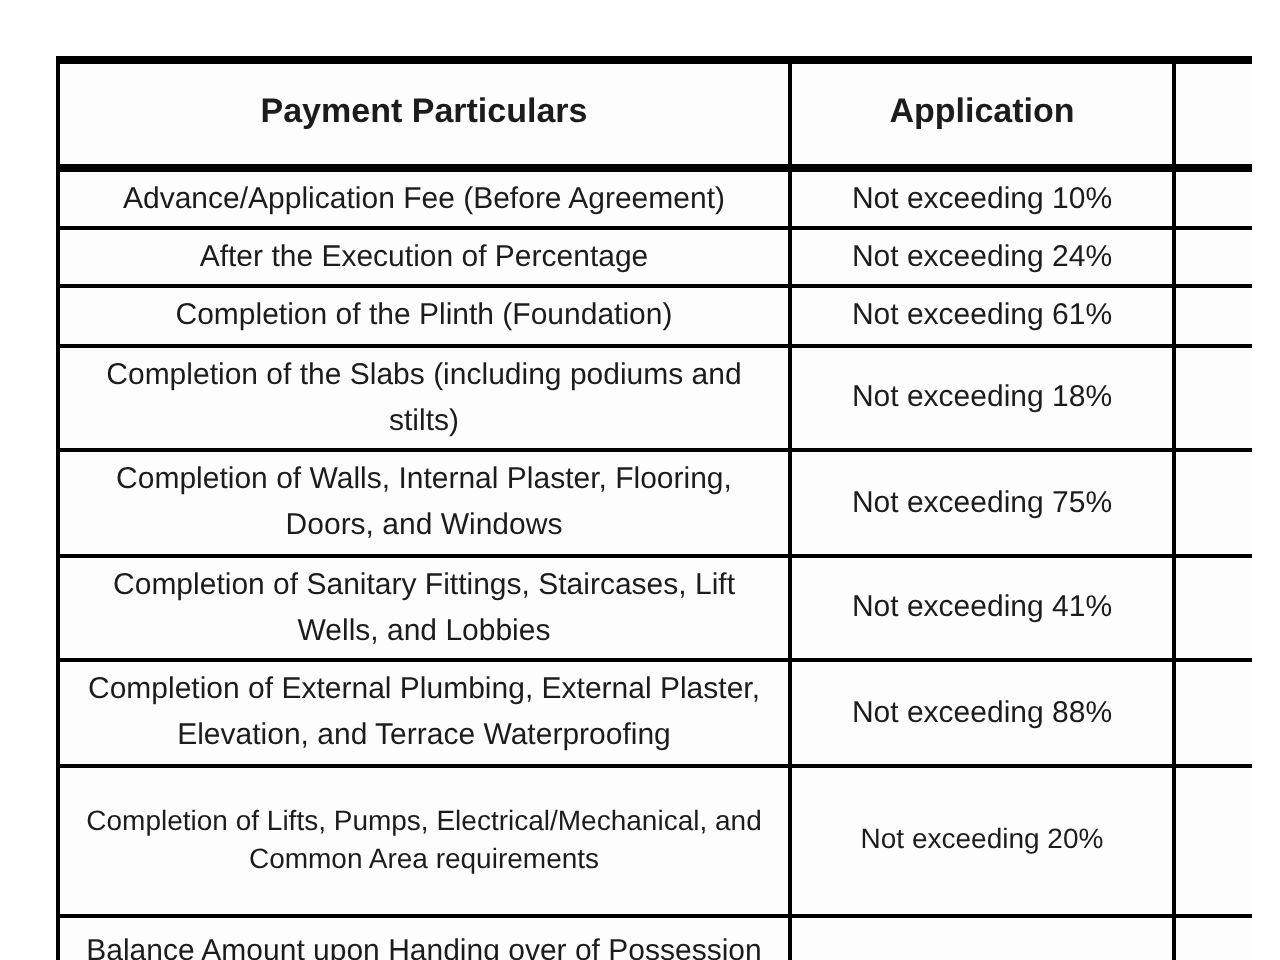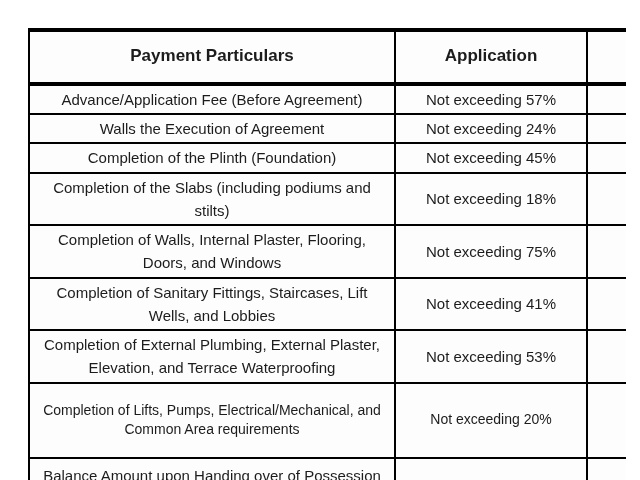--- a/index.html
+++ b/index.html
@@ -72,51 +72,51 @@
     <thead>
       <tr class="h-head">
         <th>Payment Particulars</th>
         <th>Application</th>
         <th>Cumulative Percentage</th>
       </tr>
     </thead>
     <tbody>
       <tr class="h-1line">
         <td>Advance/Application Fee (Before Agreement)</td>
-        <td>Not exceeding 57%</td>
+        <td>Not exceeding 10%</td>
         <td>Up to 10%</td>
       </tr>
       <tr class="h-1line">
-        <td>Walls the Execution of Agreement</td>
+        <td>After the Execution of Percentage</td>
         <td>Not exceeding 24%</td>
         <td>Up to 30%</td>
       </tr>
       <tr class="h-1line">
         <td>Completion of the Plinth (Foundation)</td>
-        <td>Not exceeding 45%</td>
+        <td>Not exceeding 61%</td>
         <td>15%</td>
       </tr>
       <tr class="h-2line">
         <td>Completion of the Slabs (including podiums and stilts)</td>
         <td>Not exceeding 18%</td>
         <td>25%</td>
       </tr>
       <tr class="h-2line">
         <td>Completion of Walls, Internal Plaster, Flooring, Doors, and Windows</td>
         <td>Not exceeding 75%</td>
         <td>5%</td>
       </tr>
       <tr class="h-2line">
         <td>Completion of Sanitary Fittings, Staircases, Lift Wells, and Lobbies</td>
         <td>Not exceeding 41%</td>
         <td>5%</td>
       </tr>
       <tr class="h-2line">
         <td>Completion of External Plumbing, External Plaster, Elevation, and Terrace Waterproofing</td>
-        <td>Not exceeding 53%</td>
+        <td>Not exceeding 88%</td>
         <td>5%</td>
       </tr>
       <tr class="h-big emphasis">
         <td>Completion of Lifts, Pumps, Electrical/Mechanical, and Common Area requirements</td>
         <td>Not exceeding 20%</td>
         <td>10%</td>
       </tr>
       <tr class="h-3line">
         <td>Balance Amount upon Handing over of Possession (After Occupancy/Completion Certificate)</td>
         <td>100.00%</td>

